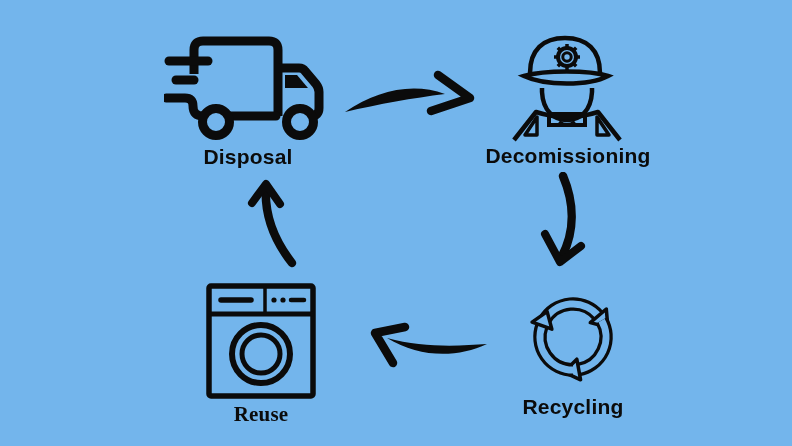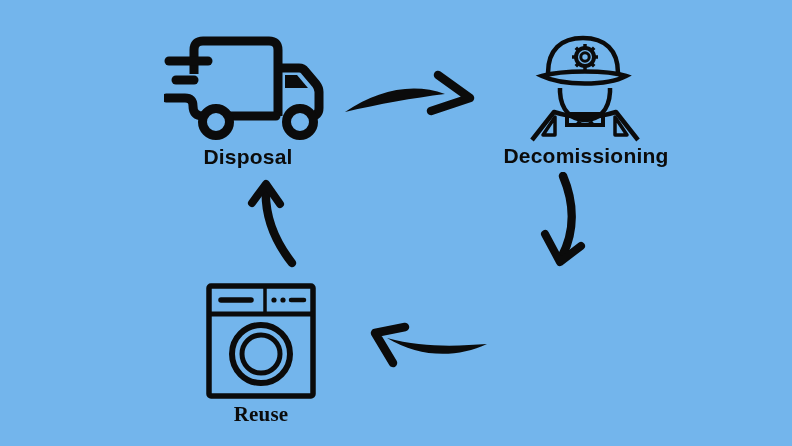--- a/index.html
+++ b/index.html
@@ -41,21 +41,21 @@
 
       <path class="s" stroke-width="9" stroke-linejoin="round" d="M114,40 H135 Q139,40 141,43 L152,56 Q155,60 155,64 V80 Q155,88 147,88 H140"></path>
       <path class="f" d="M121,47 H133 L144,60 H121 Z"></path>
 
       <circle class="fb" stroke-width="9" cx="52" cy="94" r="13.5"></circle>
       <circle class="fb" stroke-width="9" cx="136" cy="94" r="13.5"></circle>
     </svg>
     <div class="node-label">Disposal</div>
   </div>
 
-  <div class="node" style="left:496px; top:30px; width:180px;align-items:center;">
+  <div class="node" style="left:478px; top:30px; width:180px;align-items:center;">
     <svg width="116" height="112" viewBox="0 0 116 112">
 
       <path class="s" stroke-width="4.5" d="M20,43 C20,20 33,8 55,8 C77,8 90,20 90,43"></path>
 
       <circle class="s" stroke-width="4" cx="57" cy="27" r="9"></circle>
       <circle class="s" stroke-width="3" cx="57" cy="27" r="4.2"></circle>
       <path class="s" stroke-width="3.5" d="M66,27 H70 M57,18 V14 M48,27 H44 M57,36 V40
         M63.4,20.6 L66.2,17.8 M50.6,20.6 L47.8,17.8 M50.6,33.4 L47.8,36.2 M63.4,33.4 L66.2,36.2"></path>
 
       <path class="s" stroke-width="4.5" d="M14,46 C35,40 79,40 98,46 C79,56 35,56 14,46 Z"></path>
@@ -65,20 +65,40 @@
       <path class="s" stroke-width="4" d="M49,92 Q57,98 65,92"></path>
 
       <path class="s" stroke-width="4.5" stroke-linejoin="round" d="M4,110 L26,82 Q57,92 88,82 L110,110"></path>
       <rect class="s" stroke-width="4" x="39" y="84" width="36" height="11"></rect>
       <path class="s" stroke-width="3.5" stroke-linejoin="round" d="M15,105 L27,87 L27,105 Z"></path>
       <path class="s" stroke-width="3.5" stroke-linejoin="round" d="M99,105 L87,87 L87,105 Z"></path>
     </svg>
     <div class="node-label">Decomissioning</div>
   </div>
 
+  <div class="node" style="left:483px; top:277px; width:180px;">
+    <svg width="116" height="116" viewBox="0 0 116 116">
+      <g>
+        <path class="s" stroke-width="13.5" d="M29.4,43.5 A33,33 0 0 1 83.3,38.8"></path>
+        <path class="punch" stroke-width="7" d="M29.4,43.5 A33,33 0 0 1 83.3,38.8"></path>
+        <path class="fb" stroke-width="3.5" stroke-linejoin="round" d="M91.3,32 L92.9,50.3 L75.3,45.6 Z"></path>
+      </g>
+      <g transform="rotate(120 58 60)">
+        <path class="s" stroke-width="13.5" d="M29.4,43.5 A33,33 0 0 1 83.3,38.8"></path>
+        <path class="punch" stroke-width="7" d="M29.4,43.5 A33,33 0 0 1 83.3,38.8"></path>
+        <path class="fb" stroke-width="3.5" stroke-linejoin="round" d="M91.3,32 L92.9,50.3 L75.3,45.6 Z"></path>
+      </g>
+      <g transform="rotate(240 58 60)">
+        <path class="s" stroke-width="13.5" d="M29.4,43.5 A33,33 0 0 1 83.3,38.8"></path>
+        <path class="punch" stroke-width="7" d="M29.4,43.5 A33,33 0 0 1 83.3,38.8"></path>
+        <path class="fb" stroke-width="3.5" stroke-linejoin="round" d="M91.3,32 L92.9,50.3 L75.3,45.6 Z"></path>
+      </g>
+    </svg>
+    <div class="node-label">Recycling</div>
+  </div>
 
   <div class="node" style="left:171px; top:282px; width:180px;font-family:Liberation Serif, serif;">
     <svg width="112" height="118" viewBox="0 0 112 118">
       <rect class="s" stroke-width="5.5" x="4" y="4" width="104" height="110" rx="2"></rect>
       <path class="s" stroke-width="5" d="M4,32 H108"></path>
       <path class="s" stroke-width="3.5" d="M60,5 V30"></path>
       <path class="s" stroke-width="5.5" stroke-linecap="round" d="M16,18 H46"></path>
       <circle class="f" cx="69" cy="18" r="2.6"></circle>
       <circle class="f" cx="78" cy="18" r="2.6"></circle>
       <path class="s" stroke-width="4.5" stroke-linecap="round" d="M86,18 H99"></path>

